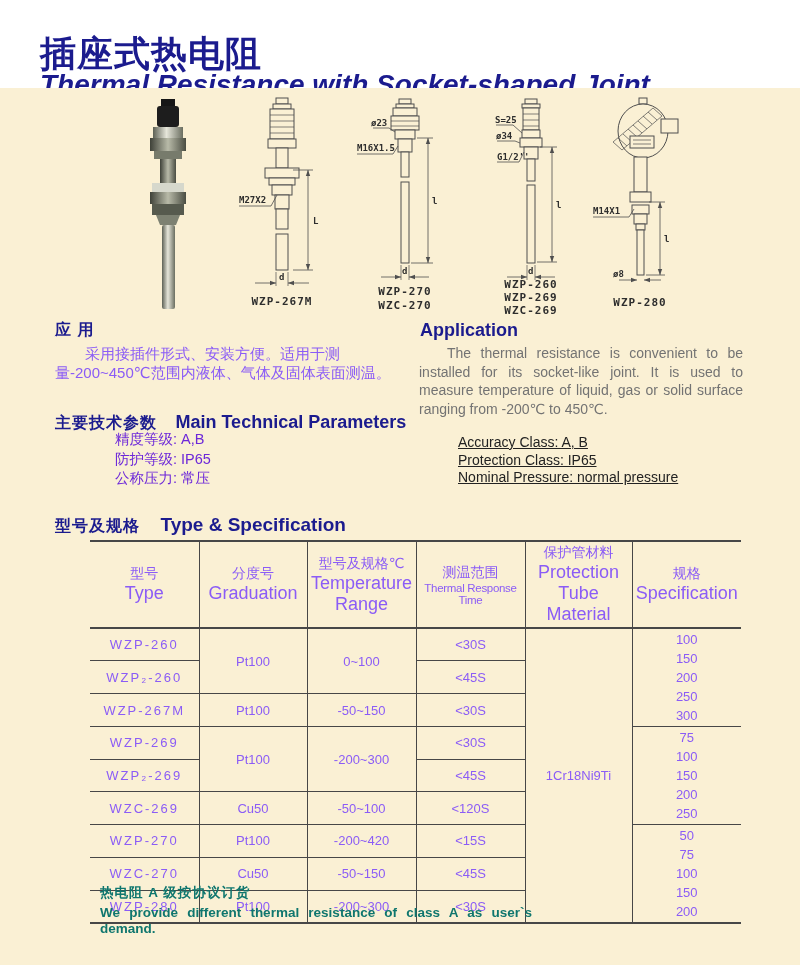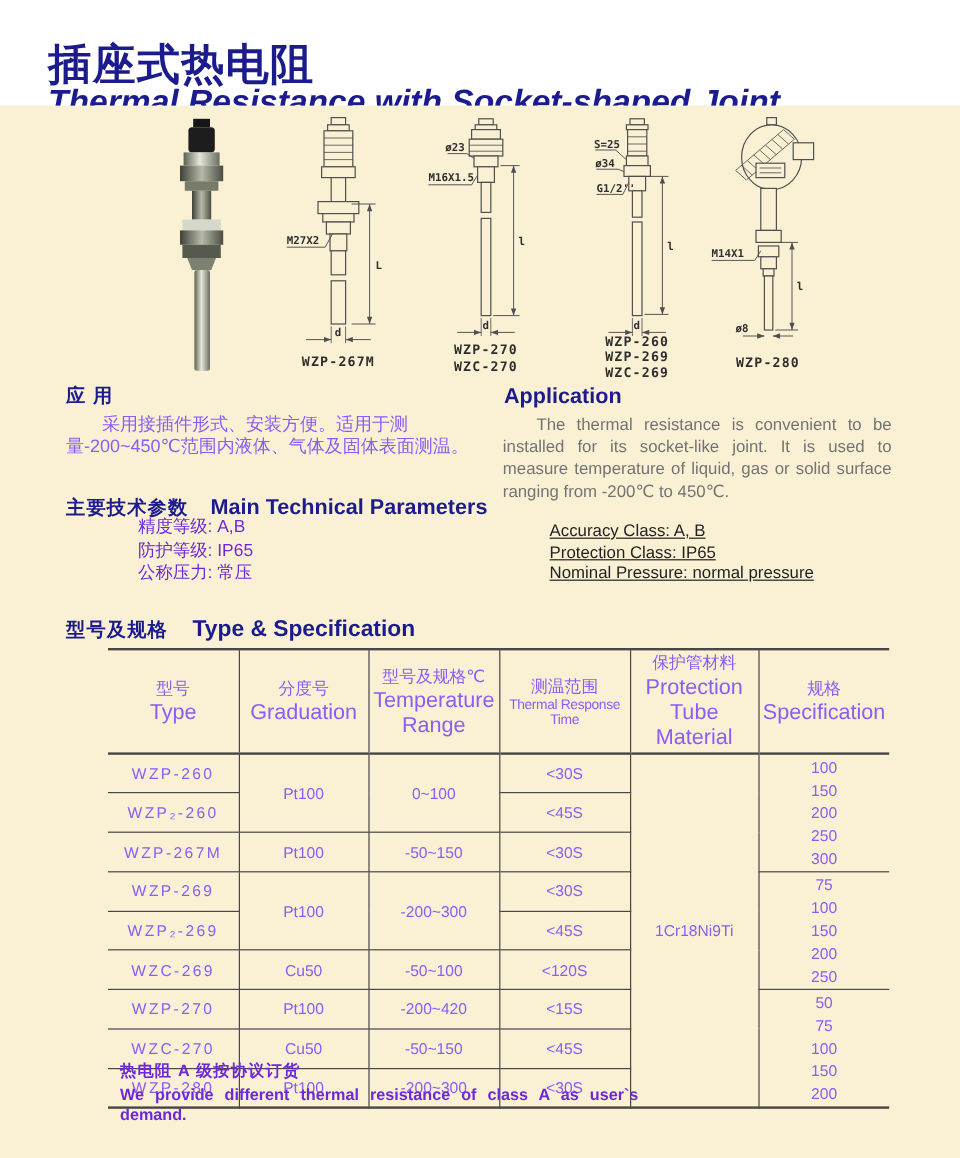--- a/index.html
+++ b/index.html
@@ -38,21 +38,21 @@
   }
   table.spec tr { height:31px; }
   .th-zh { font-size:14px; text-align:center; }
   .th-en { font-size:18px; text-align:center; }
   th.condensed .th-en { font-size:11.5px; letter-spacing:-0.3px;text-align:center; }
   td.col-type { border-left:none !important; letter-spacing:2px; }
   th.first { border-left:none !important; }
   th.last  { border-right:none !important; }
   td.col-spec { border-right:none !important; white-space:pre-line; line-height:19px; }
   
-  .note { left:100px; top:884px; width:440px; color:#6d28d9; font-weight:bold; }
+  .note { left:100px; top:884px; width:440px; color:#0f766e; font-weight:bold; }
   .note-zh { font-size:13.5px; letter-spacing:1px; margin-bottom:3px; }
   .note-en { font-size:13.5px; line-height:15.5px; text-align:justify; word-spacing:4px; }
   
   svg .part { stroke:#4f4f4f; stroke-width:1; fill:#faf0d4; }
   svg .thin { stroke:#4f4f4f; stroke-width:0.7; fill:none; }
   svg .dim  { stroke:#4f4f4f; stroke-width:0.8; fill:none; }
   svg .arr  { fill:#4f4f4f; stroke:none; }
   svg .ann  { font-family:"DejaVu Sans Mono",monospace; font-size:9px; font-weight:bold; fill:#2e2e2e; }
   svg .fig-label { font-family:"DejaVu Sans Mono",monospace; font-size:11px; font-weight:bold; fill:#2e2e2e; letter-spacing:1px; text-anchor:middle; }
 </style>

